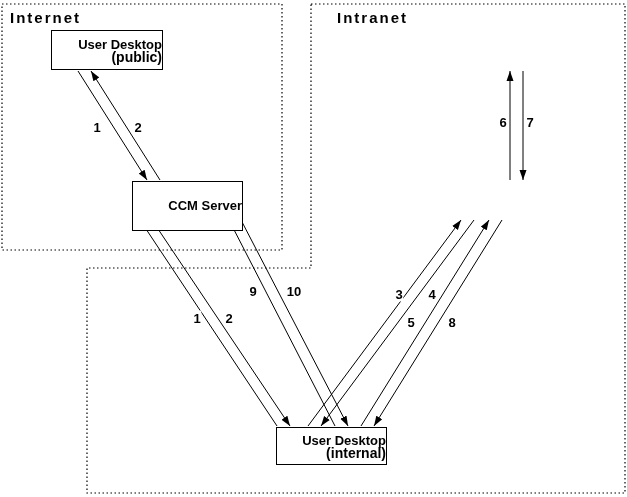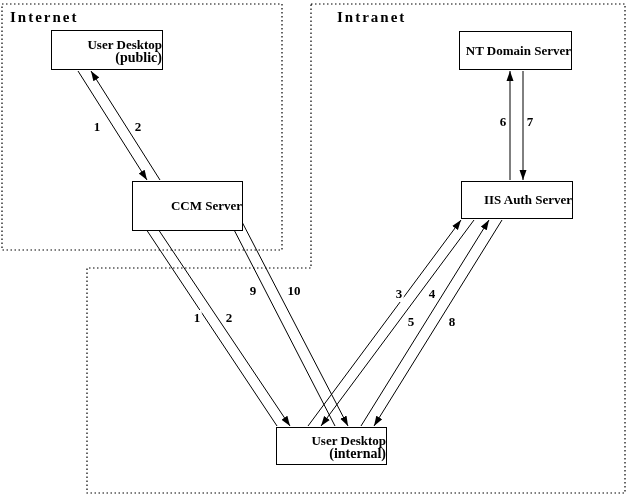--- a/index.html
+++ b/index.html
@@ -1,18 +1,18 @@
 <!DOCTYPE html>
 <html><head>
 <meta charset="utf-8">
 <style>
   html,body{margin:0;padding:0;background:#ffffff;}
   #stage{
     position:relative;width:627px;height:497px;background:#ffffff;
-    font-family:Liberation Serif, serif;
+    font-family:Liberation Sans, sans-serif;
     color:#000;overflow:hidden;
   }
   #wires{position:absolute;left:0;top:0;width:627px;height:497px;}
   .region-label{
     position:absolute;font-size:15px;font-weight:bold;letter-spacing:2px;
     white-space:nowrap;
   }
   .node{
     position:absolute;background:#ffffff;border:1.5px solid #000;
     display:flex;flex-direction:column;align-items:flex-end;justify-content:center;
@@ -64,27 +64,21 @@
 
   <div class="node" style="left:51px;top:30px;width:112px;height:40px">
     <div class="node-title">User Desktop</div>
     <div class="node-sub">(public)</div>
   </div>
 
   <div class="node" style="left:132px;top:181px;width:111px;height:50px">
     <div class="node-title">CCM Server</div>
   </div>
 
-  <div class="node" style="left:459px;top:31px;width:113px;height:39px">
-    <div class="node-title">NT Domain Server</div>
-  </div>
 
-  <div class="node" style="left:461px;top:181px;width:112px;height:38px">
-    <div class="node-title">IIS Auth Server</div>
-  </div>
 
   <div class="node" style="left:276px;top:427px;width:111px;height:38px">
     <div class="node-title">User Desktop</div>
     <div class="node-sub">(internal)</div>
   </div>
 
   <div class="edge-label" style="left:97px;top:127px">1</div>
   <div class="edge-label" style="left:138px;top:127px">2</div>
 
   <div class="edge-label" style="left:197px;top:318px">1</div>

